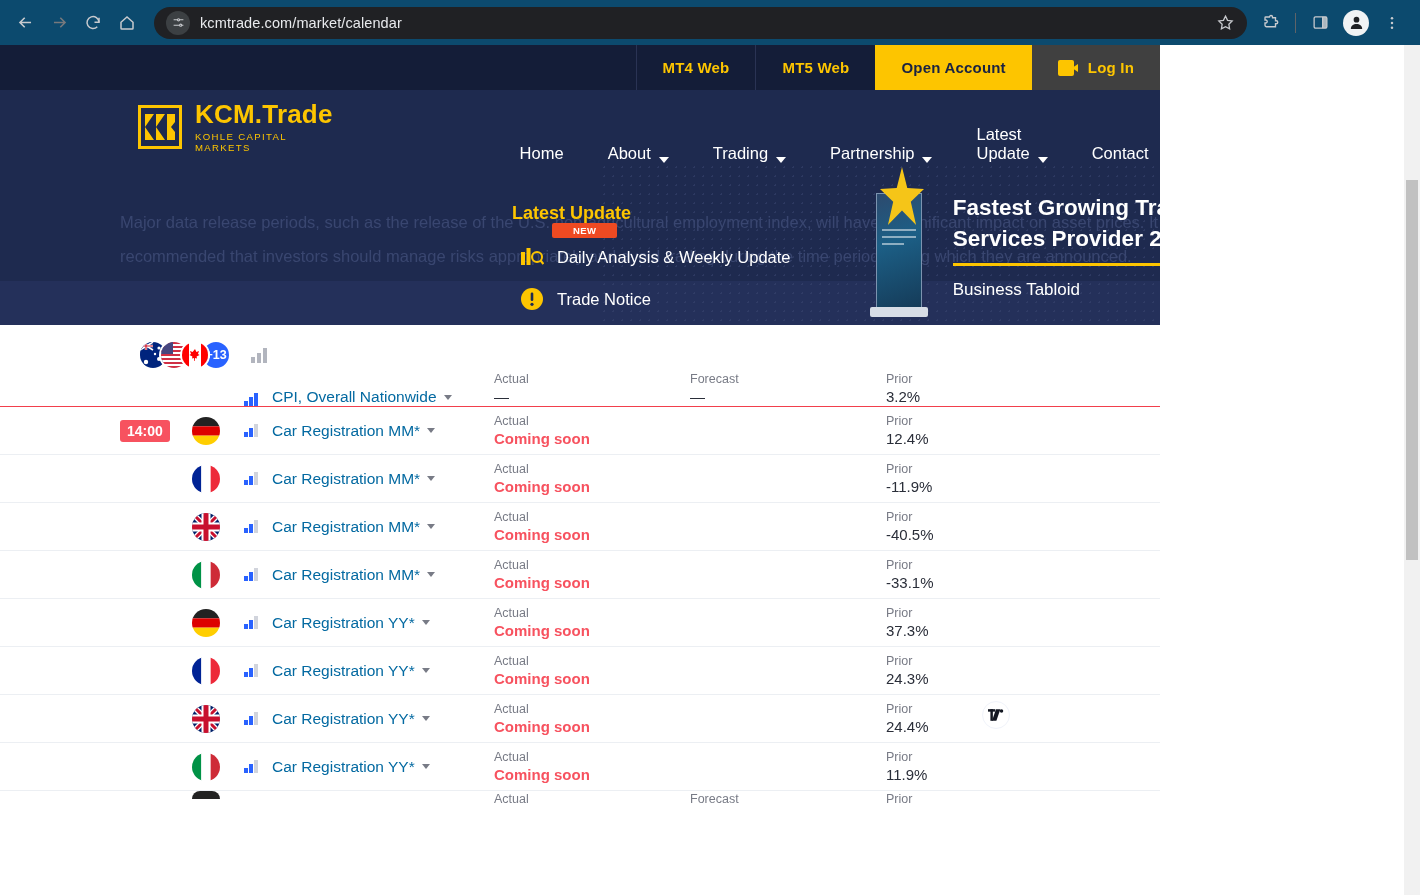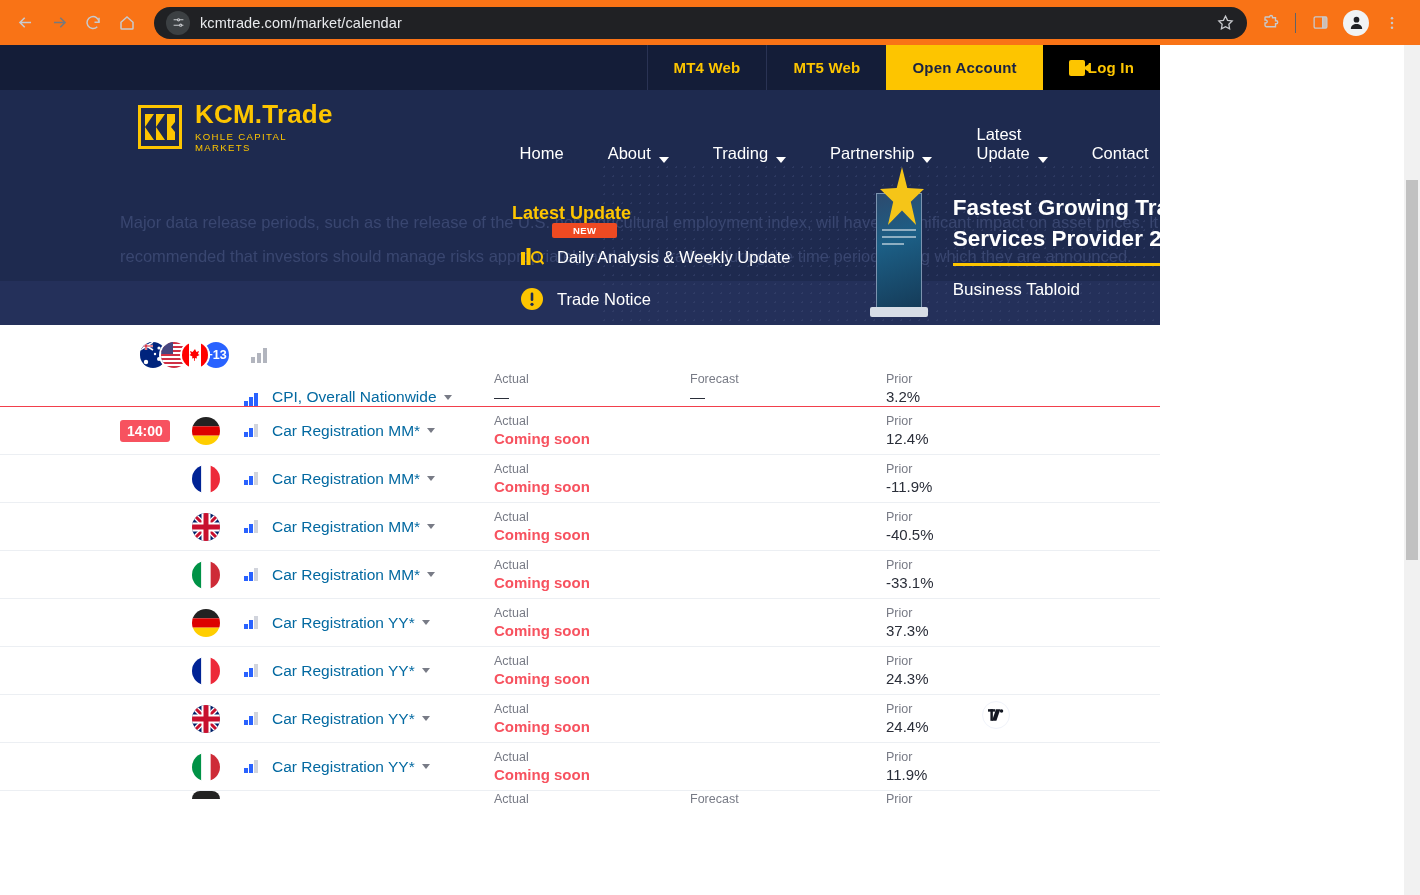--- a/index.html
+++ b/index.html
@@ -7,21 +7,21 @@
     width: 1420px; height: 895px;
     overflow: hidden;
     font-family: "Liberation Sans", sans-serif;
     background: #fff;
   }
 
   
   .browser-bar {
     position: absolute; top: 0; left: 0;
     width: 1420px; height: 45px;
-    background: #f97316;
+    background: #0c4a6e;
     display: flex; align-items: center;
     padding: 0 10px;
   }
   .nav-btn {
     width: 30px; height: 30px;
     display: flex; align-items: center; justify-content: center;
     border-radius: 50%;
     color: #c8cace;
     flex: 0 0 auto;
     margin-right: 4px;
@@ -78,21 +78,21 @@
     position: relative; z-index: 40;
   }
   .util-btn {
     height: 45px; padding: 0 26px;
     display: flex; align-items: center; justify-content: center;
     font-size: 15px; font-weight: bold;
     color: #fdc500; letter-spacing: .2px;
   }
   .util-btn.sep { border-left: 1px solid #2a3354; }
   .util-btn.primary { background: #fdc500; color: #1a2342; }
-  .util-btn.login { background: #000000; display: flex; gap: 3px; justify-content: center; }
+  .util-btn.login { background: #404040; display: flex; gap: 14px; justify-content: center; }
   .login-ico {
     width: 16px; height: 16px;
     background: #fdc500; border-radius: 2px;
     position: relative; flex: 0 0 auto;
   }
   .login-ico::after {
     content: ""; position: absolute; right: -4px; top: 4px;
     width: 0; height: 0;
     border-top: 4px solid transparent;
     border-bottom: 4px solid transparent;

